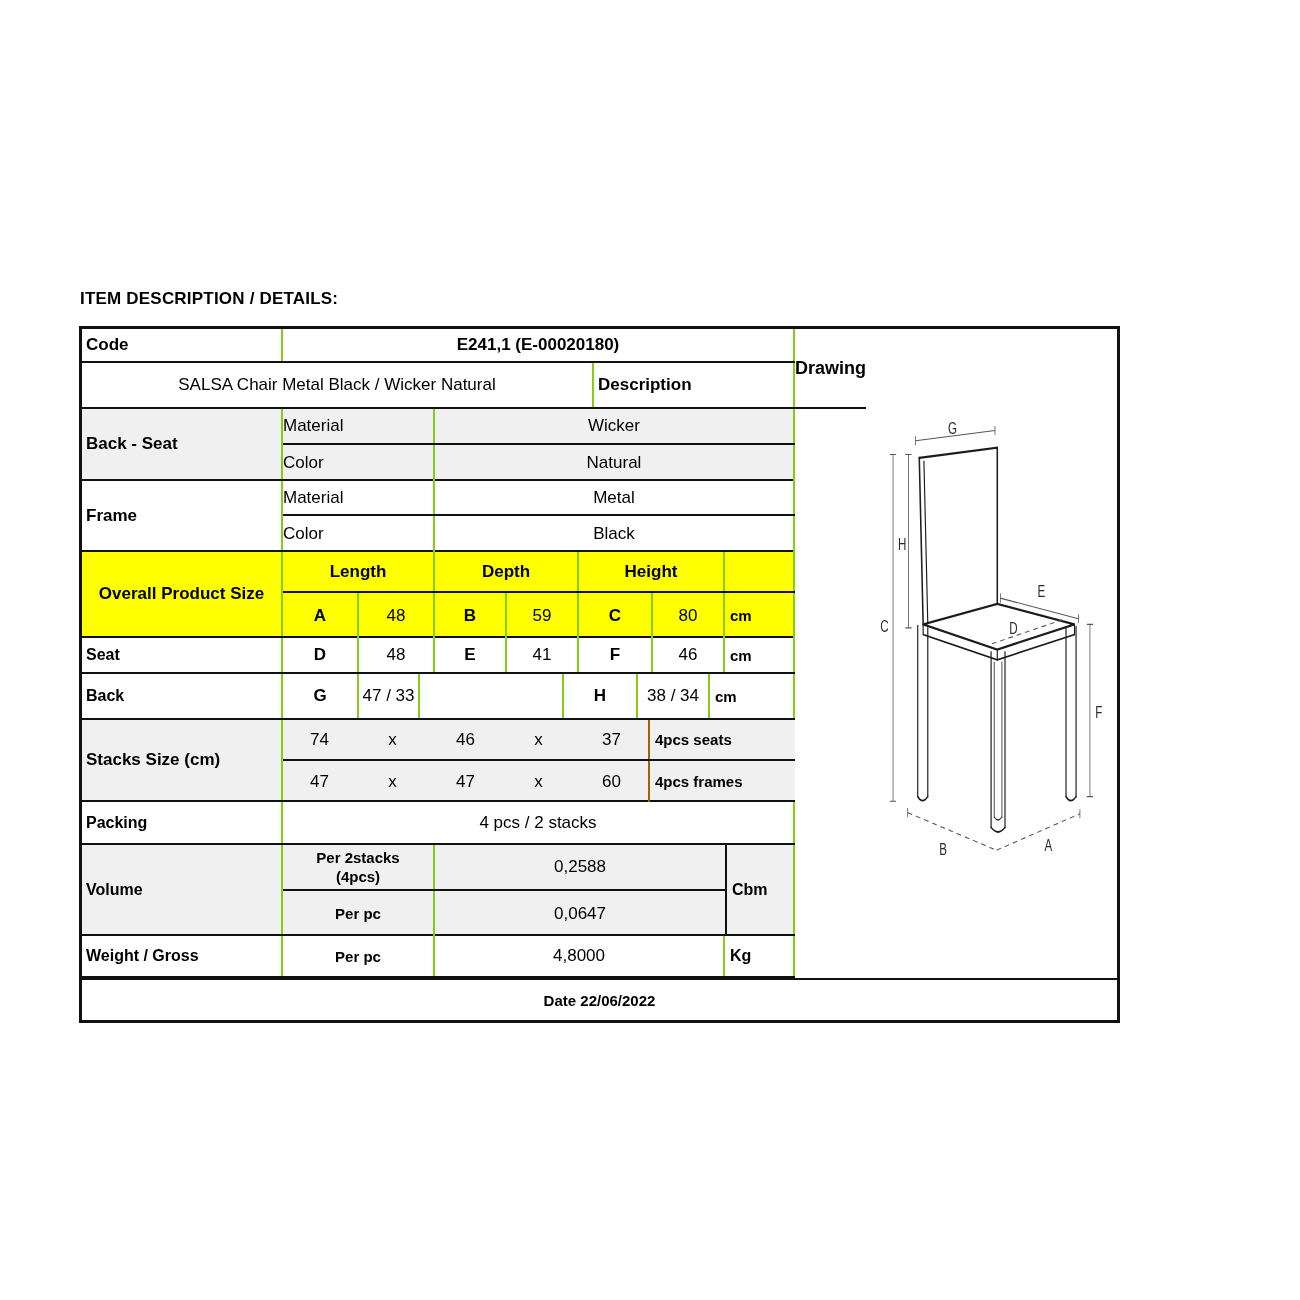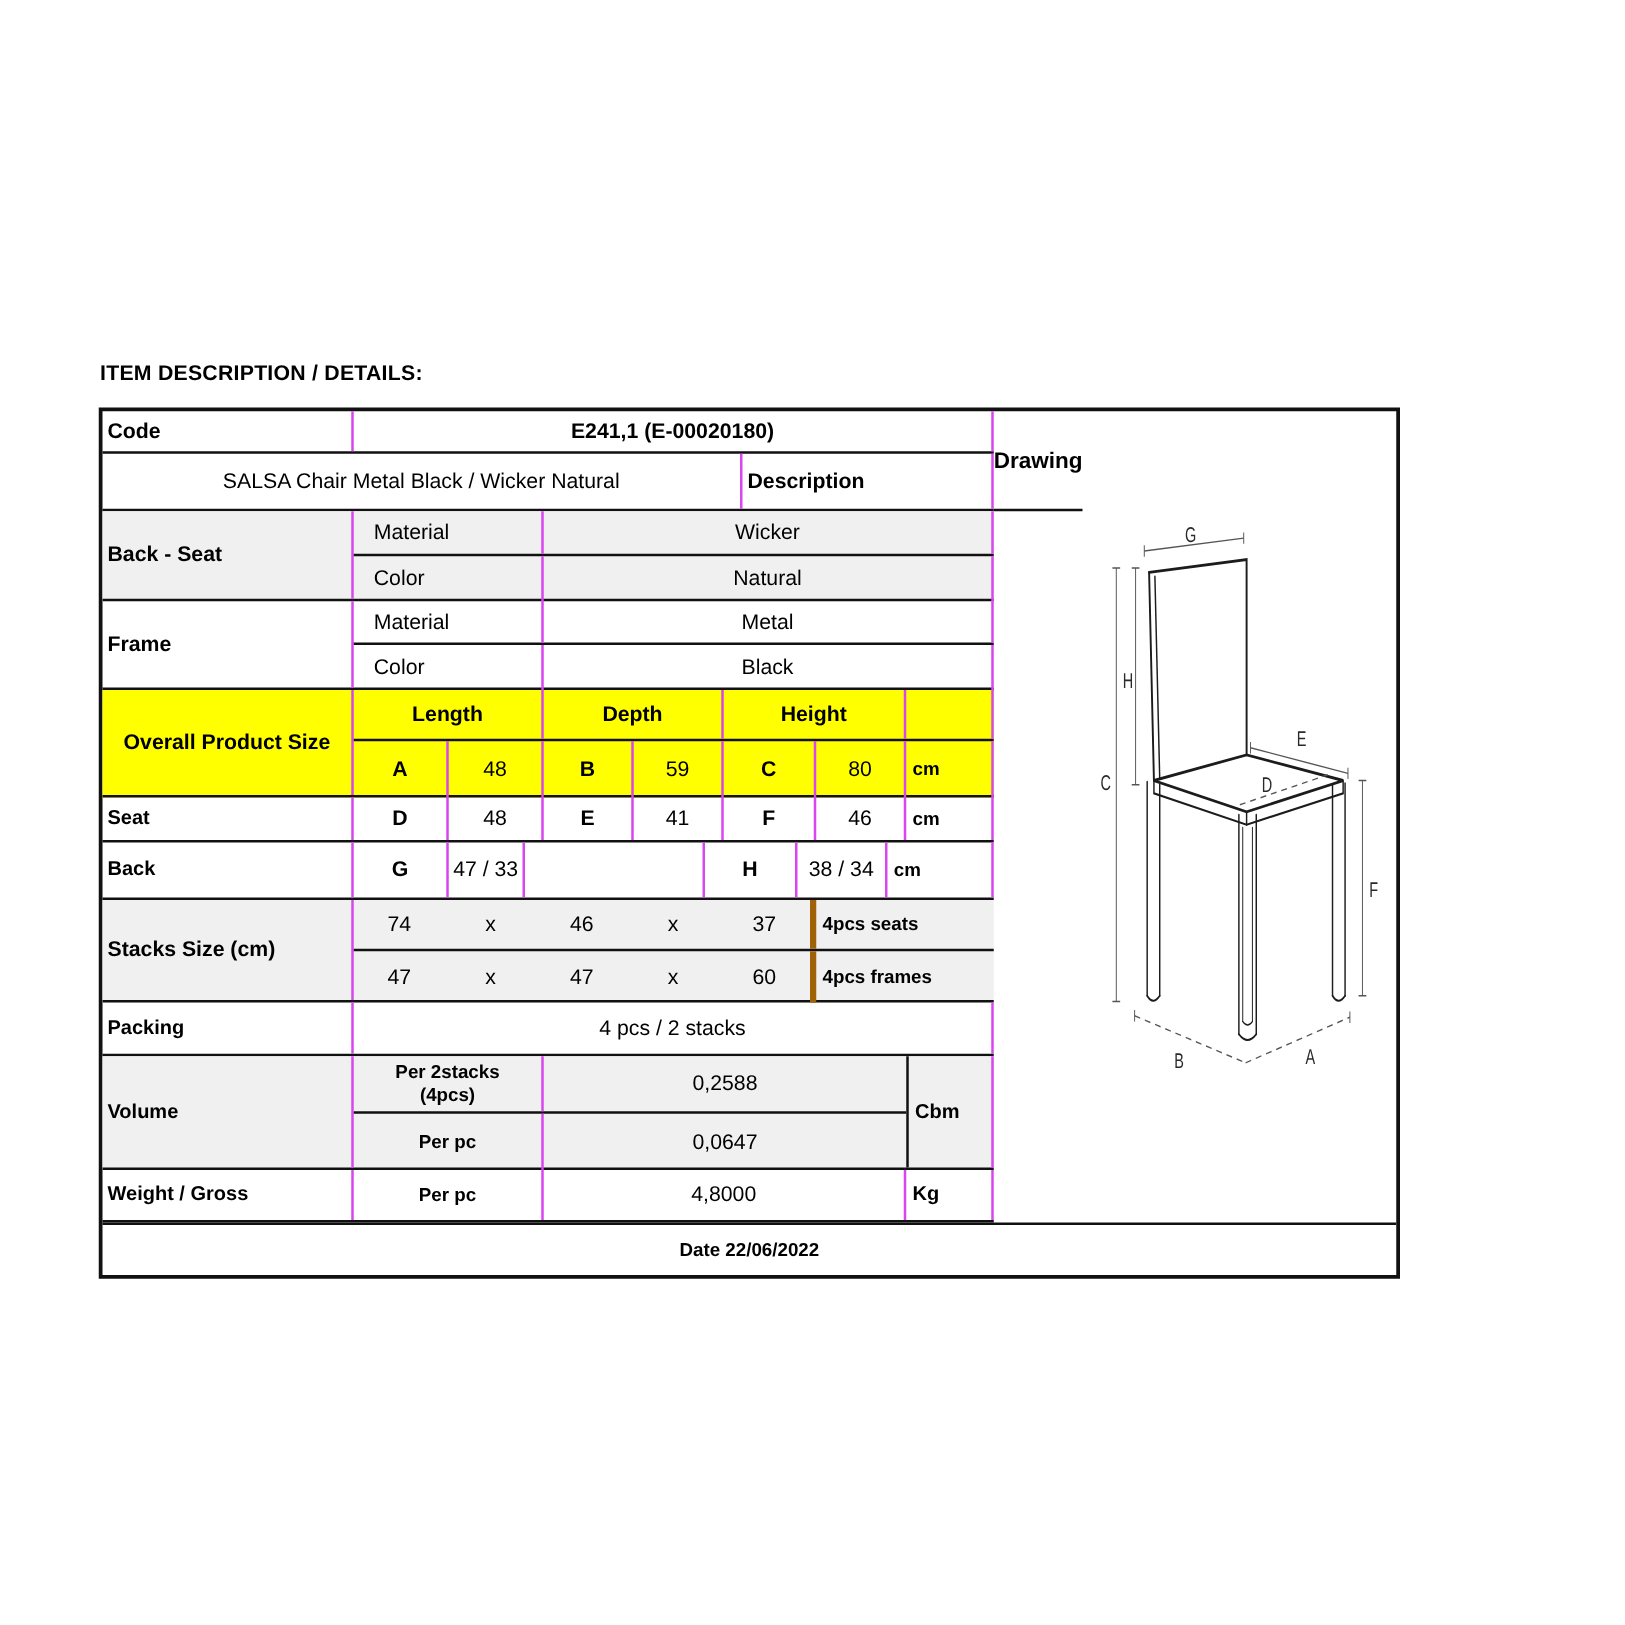--- a/index.html
+++ b/index.html
@@ -28,35 +28,35 @@
     border: 3px solid #111;
     background: #fff;
   }
   .main-left {
     position: absolute;
     left: 0; top: 0; width: 713px; height: 649px;
     display: flex; flex-direction: column;
   }
   .row { display: flex; border-bottom: 2px solid #111; flex: none; }
   .cell { display: flex; align-items: center; overflow: hidden; flex: none; }
-  .br { border-right: 2px solid #d946ef; }
+  .br { border-right: 2px solid #84cc16; }
   .lbl { font-weight: bold; padding-left: 4px; font-size: 17px; }
-  .plain { font-size: 17px; padding-left: 16px; }
+  .plain { font-size: 17px; padding-left: 0; }
   .center { justify-content: center; text-align: center; font-size: 17px; }
   .bold { font-weight: bold; }
   .small-bold { font-weight: bold; font-size: 15px; }
   .w-label { width: 201px; }
   .sub-col { display: flex; flex-direction: column; flex: 1 1 auto; }
   .gray { background: #f0f0f0; }
   .yellow { background: #ffff00; }
   .sizehdr { font-size: 17px; font-weight: bold; }
   .keycell { font-weight: bold; font-size: 17px; }
   .stack-vals { display: flex; width: 365px; }
   .stack-vals .sv { flex: 1 1 0; display: flex; justify-content: center; align-items: center; font-size: 17px; }
-  .note-cell { width: 147px; border-left: 5px solid #a16207; padding-left: 5px; display: flex; align-items: center; }
+  .note-cell { width: 147px; border-left: 2px solid #a16207; padding-left: 5px; display: flex; align-items: center; }
   .drawing-col {
     position: absolute;
     left: 713px; top: 0; width: 322px; height: 649px;
     display: flex; flex-direction: row;
   }
   .drawing-header {
     height: 80px; border-bottom: 2px solid #111;
     display: flex; align-items: center; justify-content: center;
     font-weight: bold; font-size: 18px;
   }

